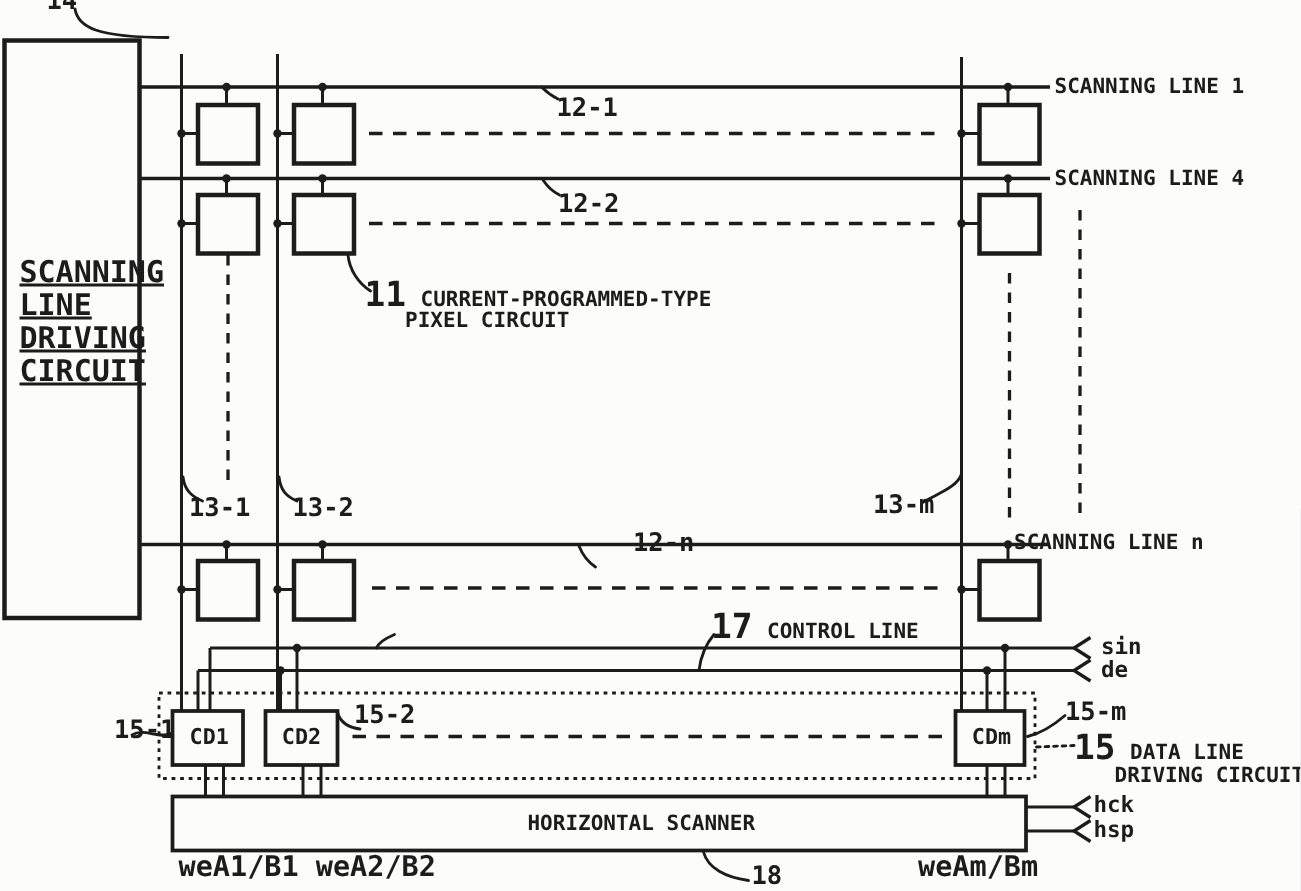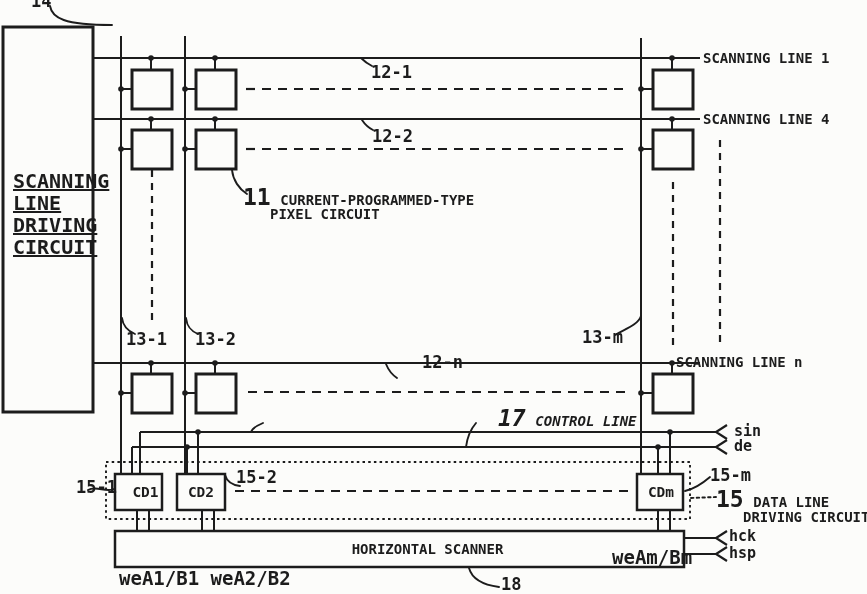--- a/index.html
+++ b/index.html
@@ -190,36 +190,36 @@
   <div class="lbl f17" style="left:372px;top:127px;">12-2</div>
   <div class="lbl f17" style="left:396px;top:353px;margin-left:26px;">12-n</div>
 
   <div class="lbl" style="left:243px;top:185px;"><span class="refnum">11</span> <span class="reftxt">CURRENT-PROGRAMMED-TYPE</span></div>
   <div class="lbl reftxt" style="left:270px;top:207px;">PIXEL CIRCUIT</div>
 
   <div class="lbl f17" style="left:126px;top:330px;">13-1</div>
   <div class="lbl f17" style="left:195px;top:330px;">13-2</div>
   <div class="lbl f17" style="left:582px;top:328px;">13-m</div>
 
-  <div class="lbl" style="left:498px;top:406px;font-style:italic;"><span class="refnum">17</span> <span class="reftxt">CONTROL LINE</span></div>
+  <div class="lbl" style="left:474px;top:406px;"><span class="refnum">17</span> <span class="reftxt">CONTROL LINE</span></div>
 
   <div class="lbl f17" style="left:48px;top:478px;margin-left:28px;">15-1</div>
   <div class="lbl f17" style="left:236px;top:468px;">15-2</div>
   <div class="lbl f17" style="left:710px;top:466px;">15-m</div>
 
   <div class="lbl" style="left:716px;top:487px;"><span class="refnum">15</span> <span class="reftxt">DATA LINE</span></div>
   <div class="lbl reftxt" style="left:743px;top:510px;">DRIVING CIRCUIT</div>
 
-  <div class="boxlabel" style="left:115px;top:474px;width:61px;height:36px;">CD1</div>
+  <div class="boxlabel" style="left:115px;top:474px;width:49px;height:36px;">CD1</div>
   <div class="boxlabel" style="left:177px;top:474px;width:48px;height:36px;">CD2</div>
   <div class="boxlabel" style="left:637px;top:474px;width:48px;height:36px;">CDm</div>
 
   <div class="lbl f14 centered" style="left:115px;top:542px;width:625px;">HORIZONTAL SCANNER</div>
   <div class="lbl f13" style="left:119px;top:536px;">weA1/B1 weA2/B2</div>
-  <div class="lbl f13" style="left:612px;top:515px;text-align:right;">weAm/Bm</div>
+  <div class="lbl f13" style="left:612px;top:536px;text-align:right;">weAm/Bm</div>
 
   <div class="lbl f15" style="left:734px;top:423px;">sin</div>
   <div class="lbl f15" style="left:734px;top:438px;">de</div>
   <div class="lbl f15" style="left:729px;top:528px;">hck</div>
   <div class="lbl f15" style="left:729px;top:545px;">hsp</div>
 
   <div class="lbl f17" style="left:501px;top:575px;">18</div>
 </div>
 
 </body></html>

